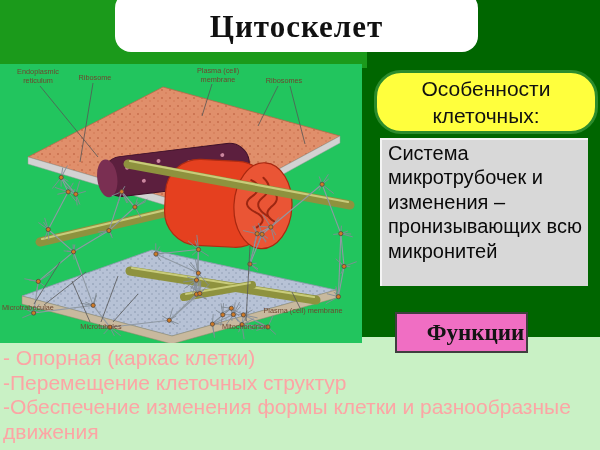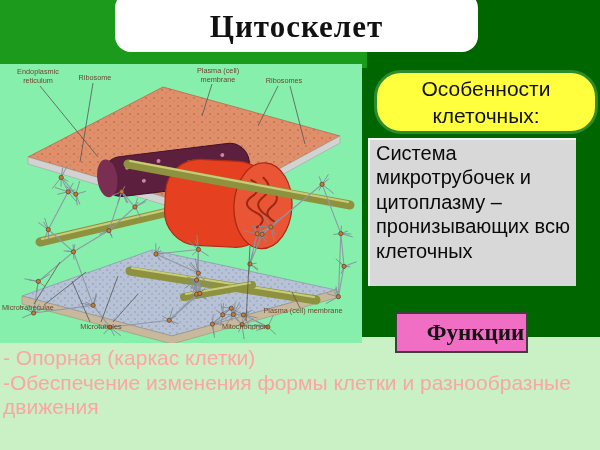--- a/index.html
+++ b/index.html
@@ -8,26 +8,26 @@
   }
   *{margin:0;padding:0;box-sizing:border-box;}
   body{font-family:"Liberation Sans",sans-serif;}
   .slide{position:relative;width:600px;height:450px;background:var(--dark);overflow:hidden;}
   .bright-band{position:absolute;left:0;top:0;width:367px;height:68px;background:var(--bright);}
   .light-band{position:absolute;left:0;top:337px;width:600px;height:113px;background:var(--light);}
   .title-box{position:absolute;left:115px;top:-8px;width:363px;height:60px;background:#ffffff;
     border-radius:16px;display:flex;align-items:center;justify-content:center;}
   .title-box span{font-family:"Liberation Serif",serif;font-weight:bold;font-size:31px;color:#111;
     letter-spacing:1px;padding-top:10px;}
-  .diagram{position:absolute;left:0;top:64px;width:362px;height:279px;background:#86efac;}
+  .diagram{position:absolute;left:0;top:64px;width:362px;height:279px;background:#22c55e;}
   .feat-head{position:absolute;left:374px;top:70px;width:224px;height:64px;background:var(--yellow);
     border:3px solid #2c8c2c;border-radius:27px;display:flex;flex-direction:column;
     align-items:center;justify-content:center;}
   .feat-head div{font-size:21px;line-height:27px;color:#111;}
-  .feat-body{position:absolute;left:368px;top:138px;width:208px;height:148px;background:var(--graybox);
+  .feat-body{position:absolute;left:380px;top:138px;width:208px;height:148px;background:var(--graybox);
     border-top:2px solid #f4f4f4;border-left:2px solid #f4f4f4;padding:1px 0 0 6px;}
   .feat-body div{font-size:20px;line-height:24.4px;color:#0a0a0a;}
   .func-head{position:absolute;left:395px;top:312px;width:133px;height:41px;background:var(--pink);
     border:2px solid #3f3f3f;display:flex;align-items:center;justify-content:center;padding-left:28px;}
   .func-head span{font-family:"Liberation Serif",serif;font-weight:bold;font-size:23px;color:#141414;}
   .func-list{position:absolute;left:3px;top:346px;width:596px;}
   .func-list div{font-size:21px;line-height:24.5px;color:#fca5a5;}
   svg text{font-family:"Liberation Sans",sans-serif;}
   .dlabel{font-size:7.3px;fill:#6e462f;}
 </style>
@@ -390,27 +390,28 @@
   </div>
 
   <div class="feat-head">
     <div>Особенности</div>
     <div>клеточных:</div>
   </div>
 
   <div class="feat-body">
     <div>Система</div>
     <div>микротрубочек и</div>
-    <div>цитоплазму –</div>
+    <div>изменения –</div>
     <div>пронизывающих всю</div>
-    <div>клеточных</div>
+    <div>микронитей</div>
   </div>
 
   <div class="func-head">
     <span>Функции</span>
   </div>
 
   <div class="func-list">
     <div>- Опорная (каркас клетки)</div>
+    <div>-Перемещение клеточных структур</div>
     <div>-Обеспечение изменения формы клетки и разнообразные</div>
     <div>движения</div>
   </div>
 </div>
 
 </body></html>

